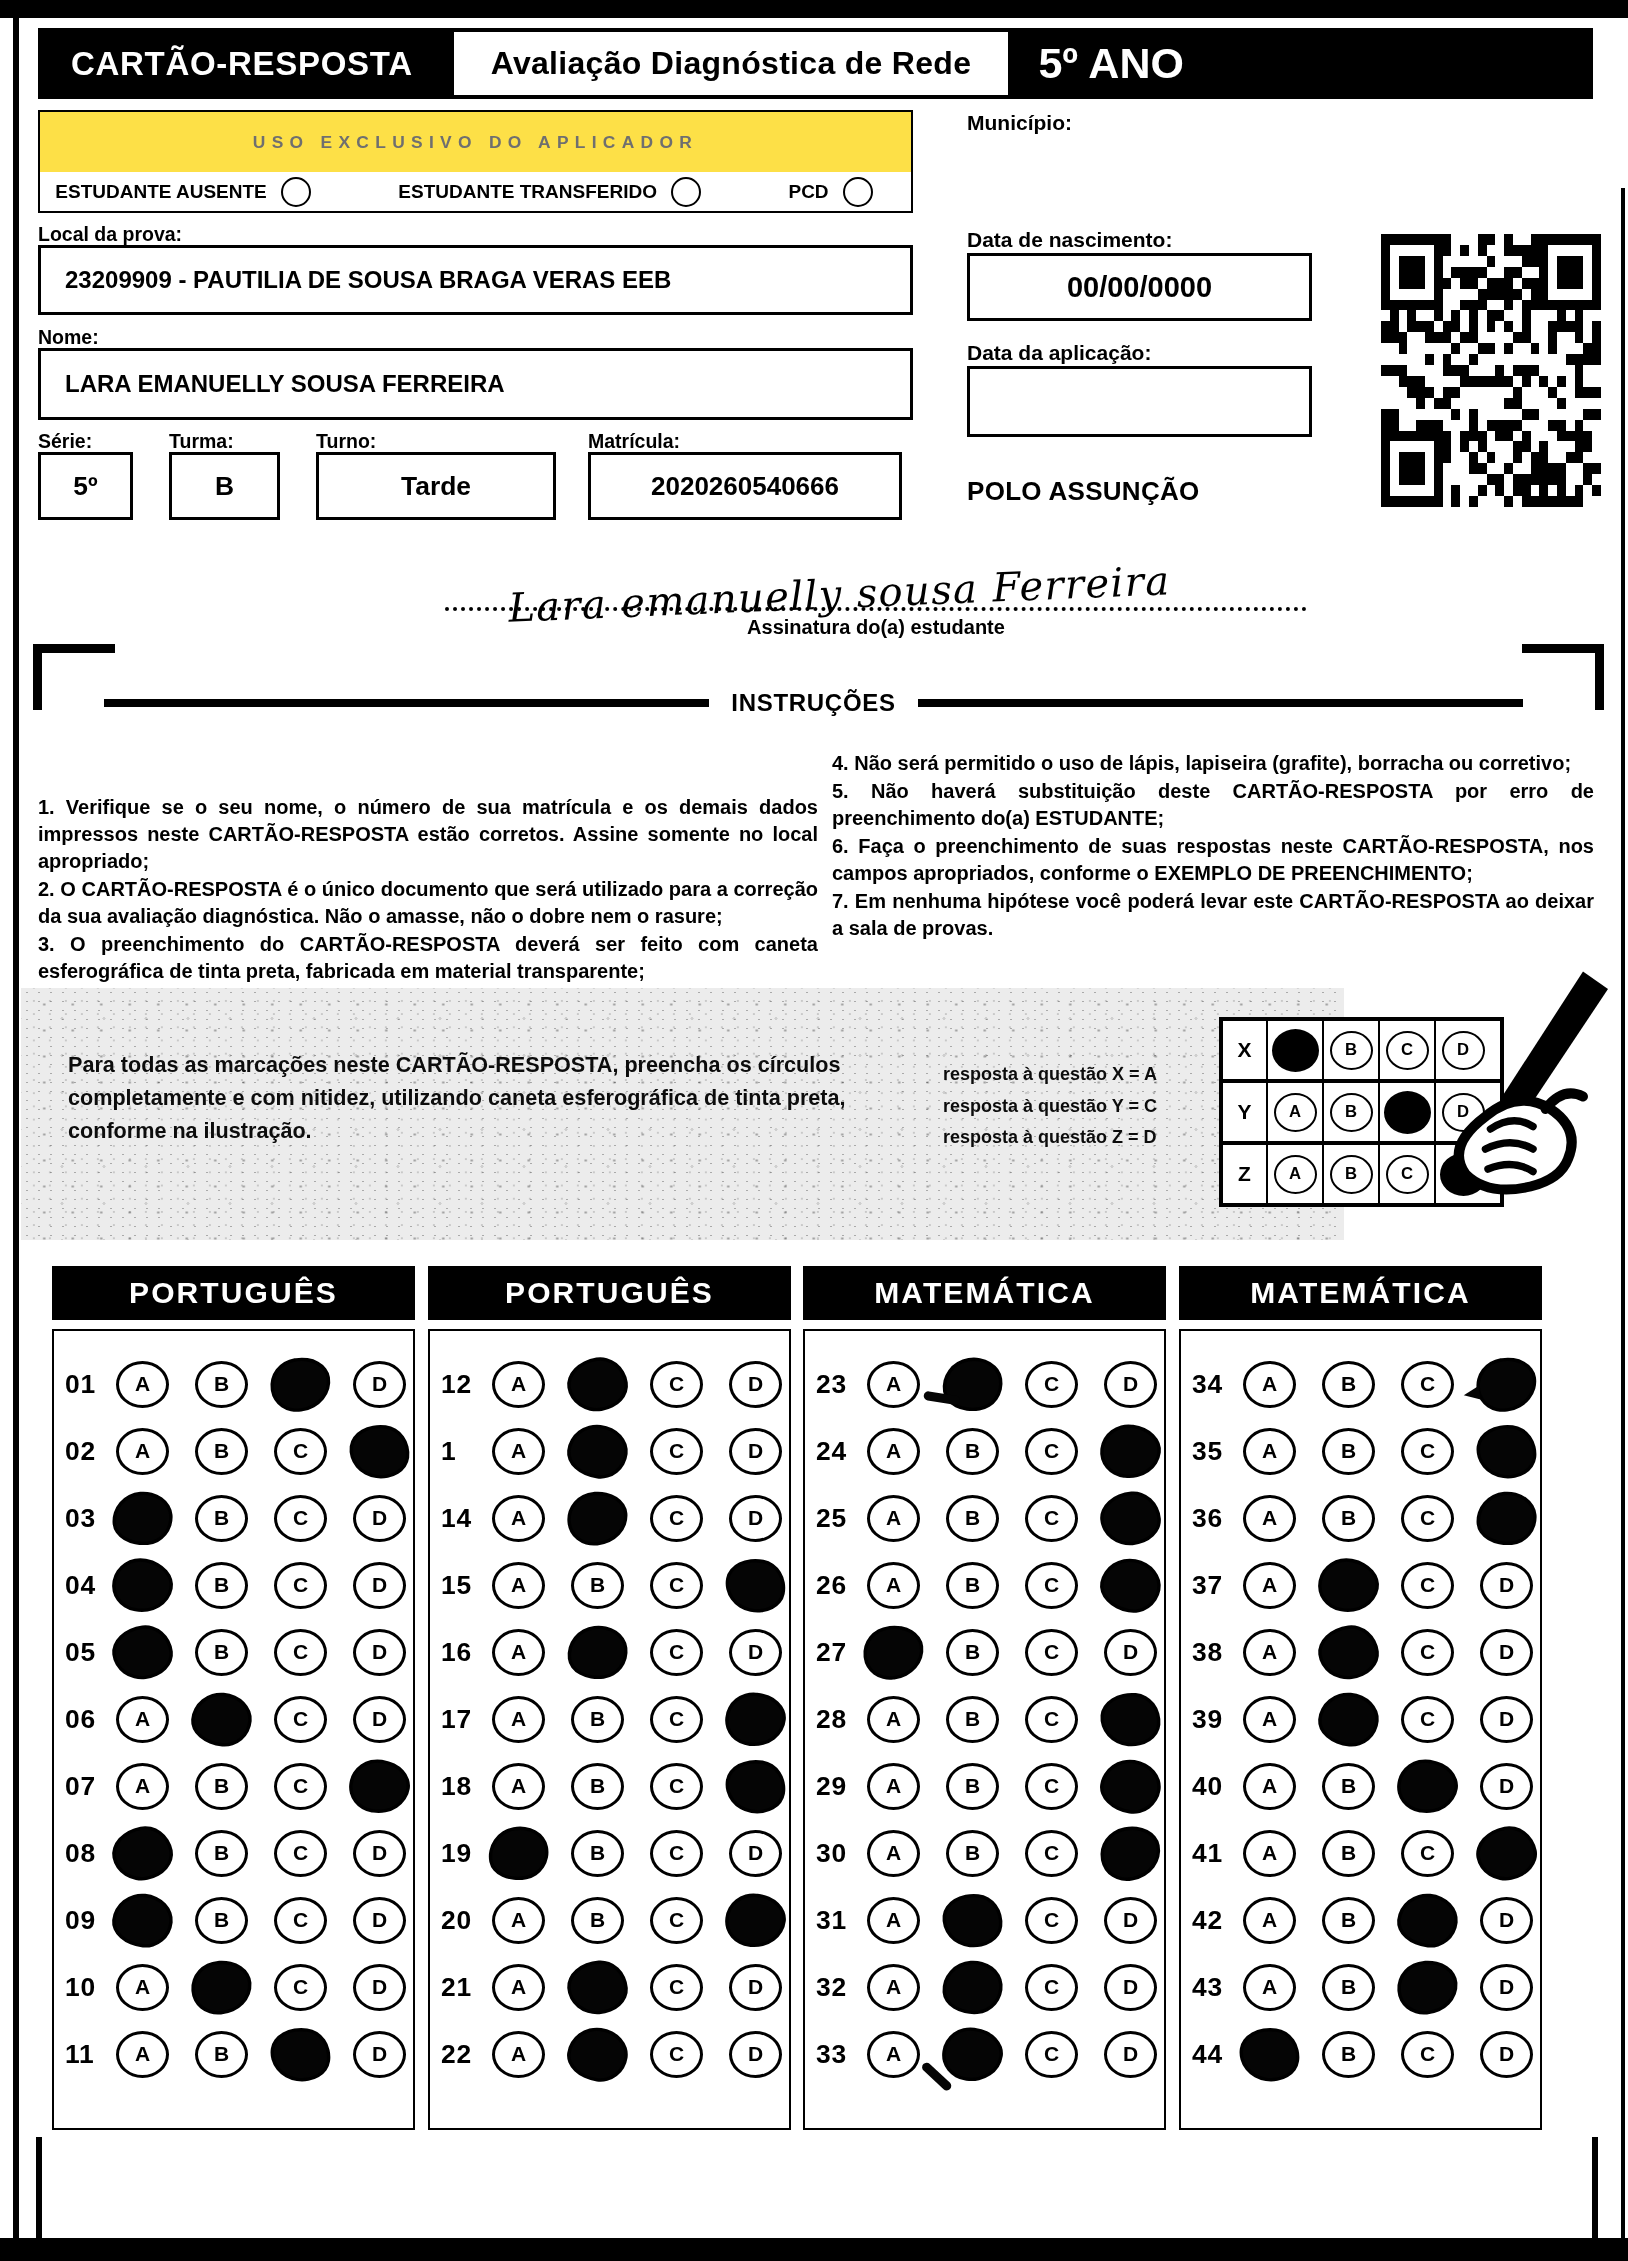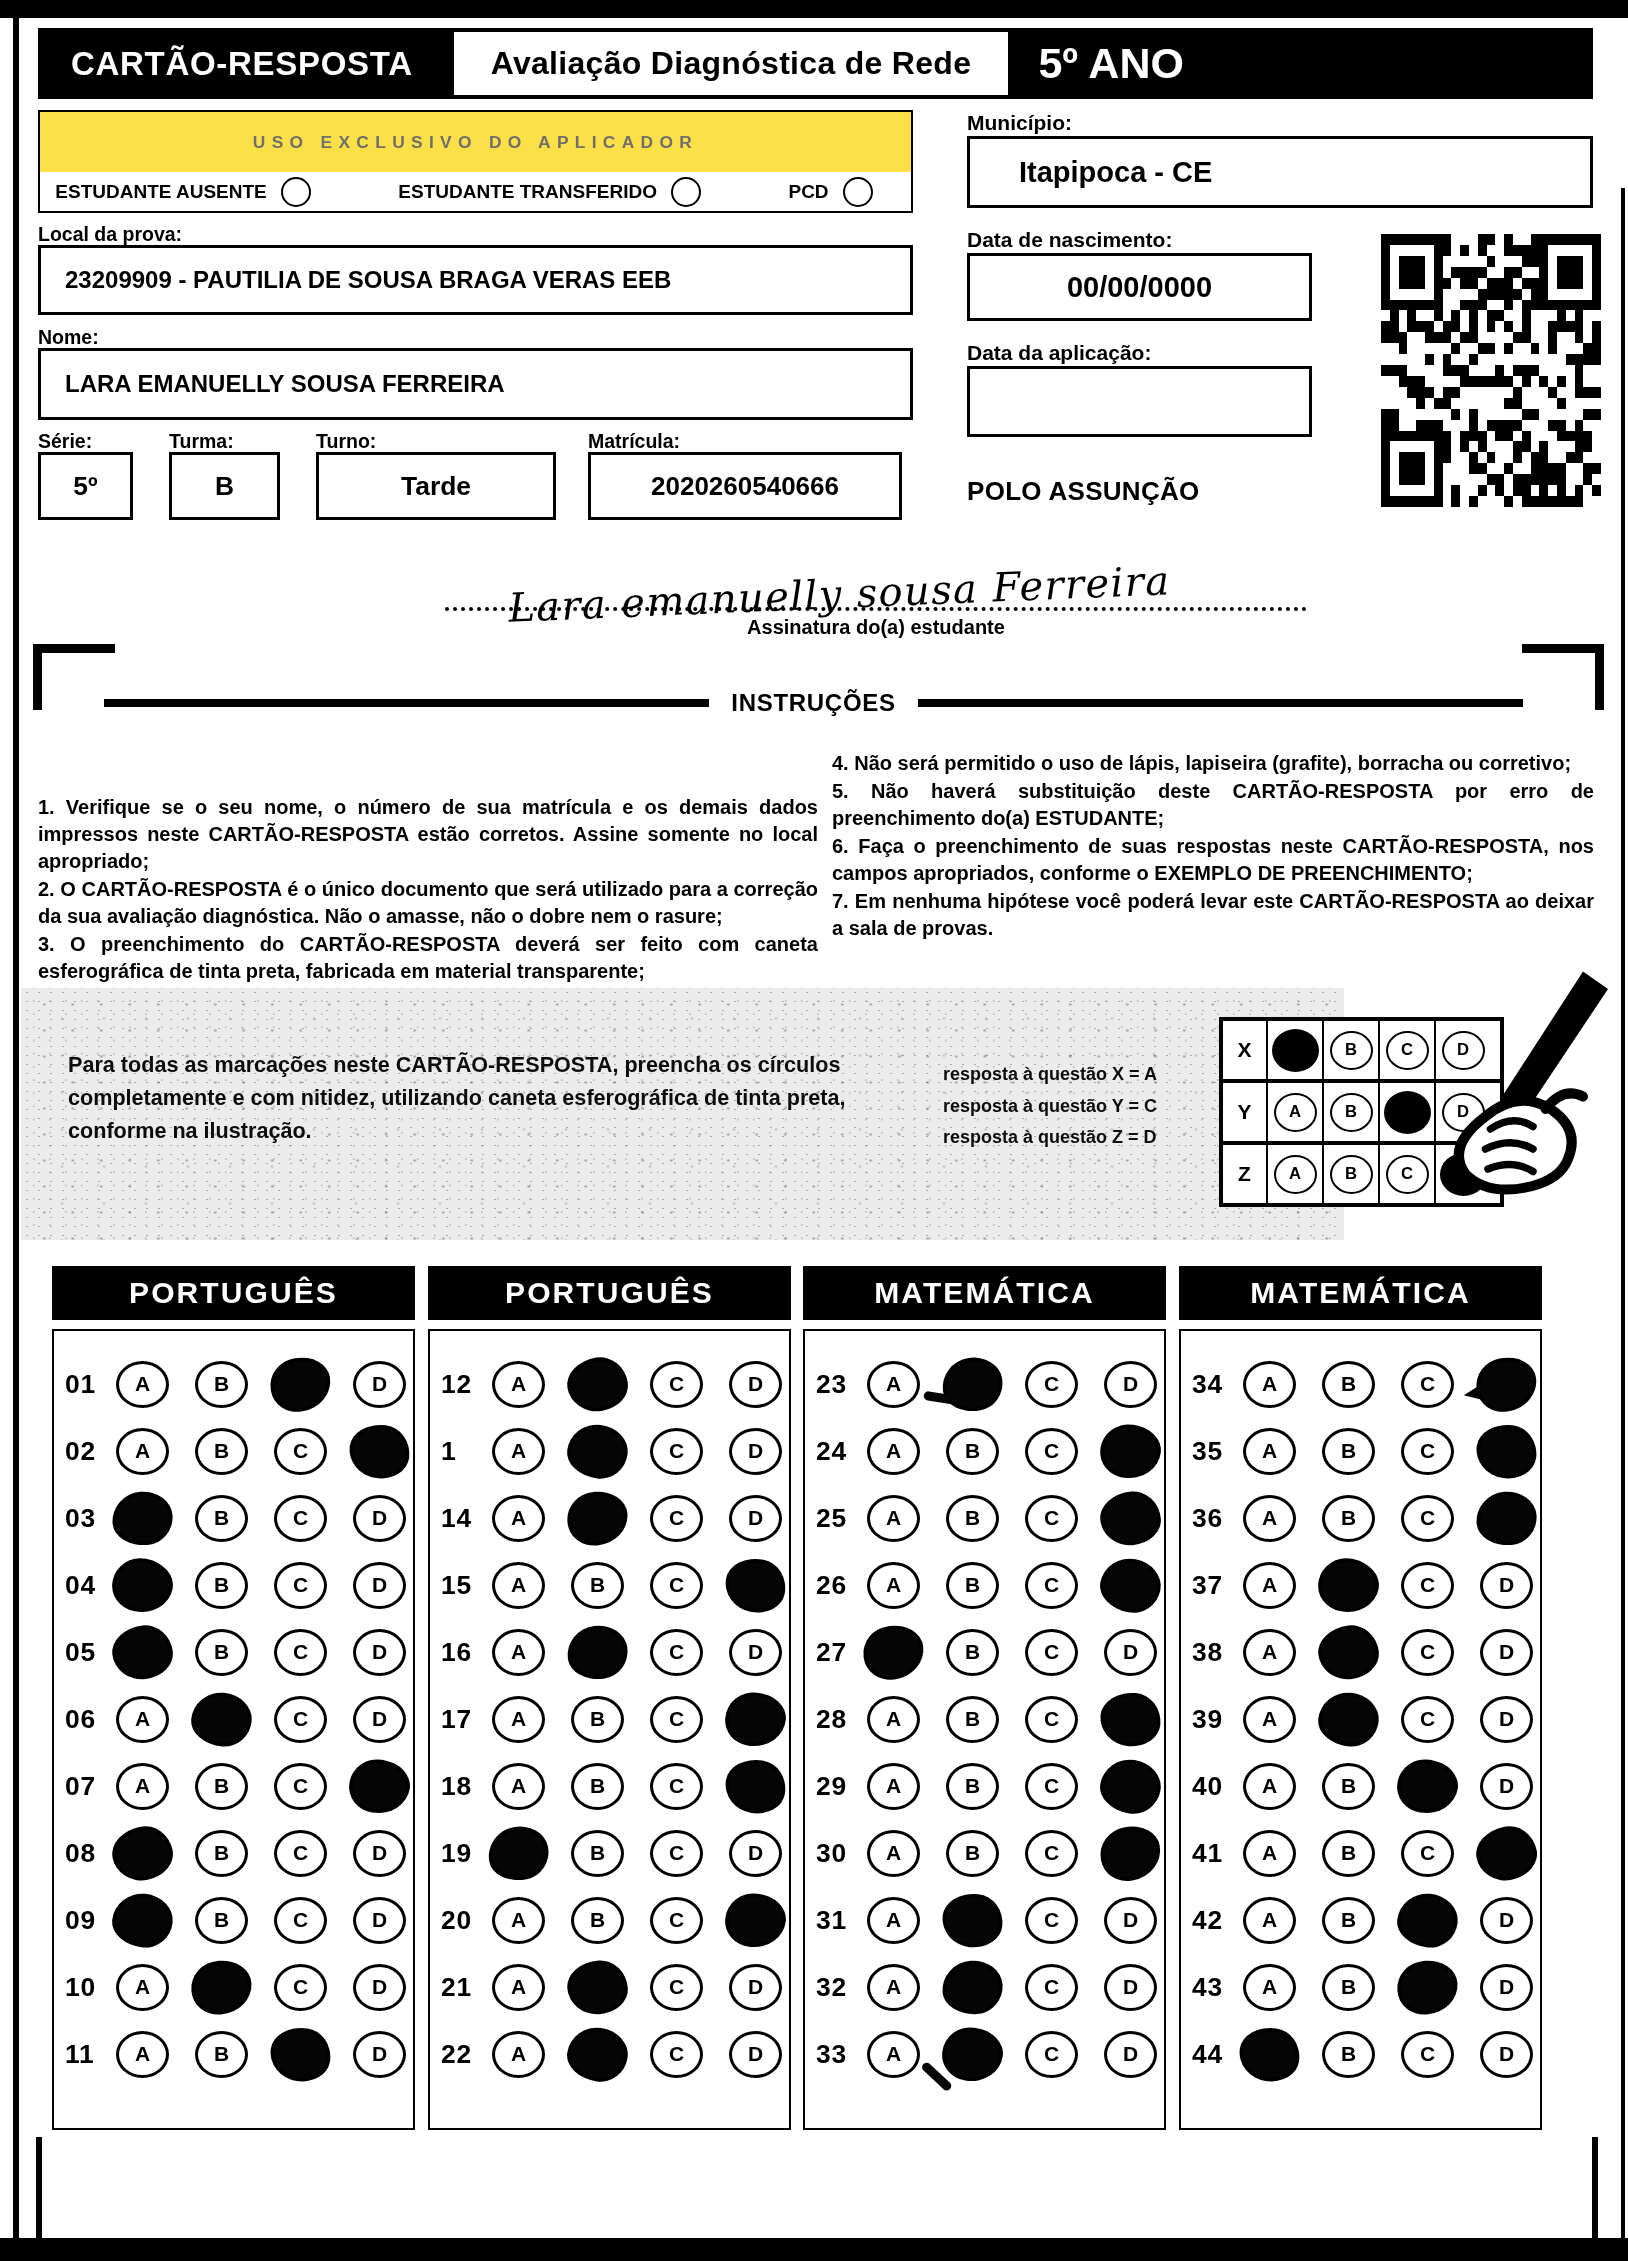--- a/index.html
+++ b/index.html
@@ -150,21 +150,20 @@
   <div class="abs fld-label" style="left:169px;top:430px;">Turma:</div>
   <div class="abs fld-box ctr" style="left:169px;top:452px;width:111px;height:68px;font-size:26.4px;">B</div>
 
   <div class="abs fld-label" style="left:316px;top:430px;">Turno:</div>
   <div class="abs fld-box ctr" style="left:316px;top:452px;width:240px;height:68px;font-size:26.4px;">Tarde</div>
 
   <div class="abs fld-label" style="left:588px;top:430px;">Matrícula:</div>
   <div class="abs fld-box ctr" style="left:588px;top:452px;width:314px;height:68px;font-size:26px;">2020260540666</div>
 
   <div class="abs r-label" style="left:967px;top:111px;">Município:</div>
-  <div class="abs fld-box" style="left:967px;top:136px;width:626px;height:72px;font-size:29px;padding-left:49px;">Itapipoca - CE</div>
 
   <div class="abs r-label" style="left:967px;top:228px;">Data de nascimento:</div>
   <div class="abs fld-box ctr" style="left:967px;top:253px;width:345px;height:68px;font-size:29px;">00/00/0000</div>
 
   <div class="abs r-label" style="left:967px;top:341px;">Data da aplicação:</div>
   <div class="abs fld-box ctr" style="left:967px;top:366px;width:345px;height:71px;font-size:29px;"></div>
 
   <div class="abs polo">POLO ASSUNÇÃO</div>
   <div class="abs qr" id="qr">
       <div class="on"></div>

